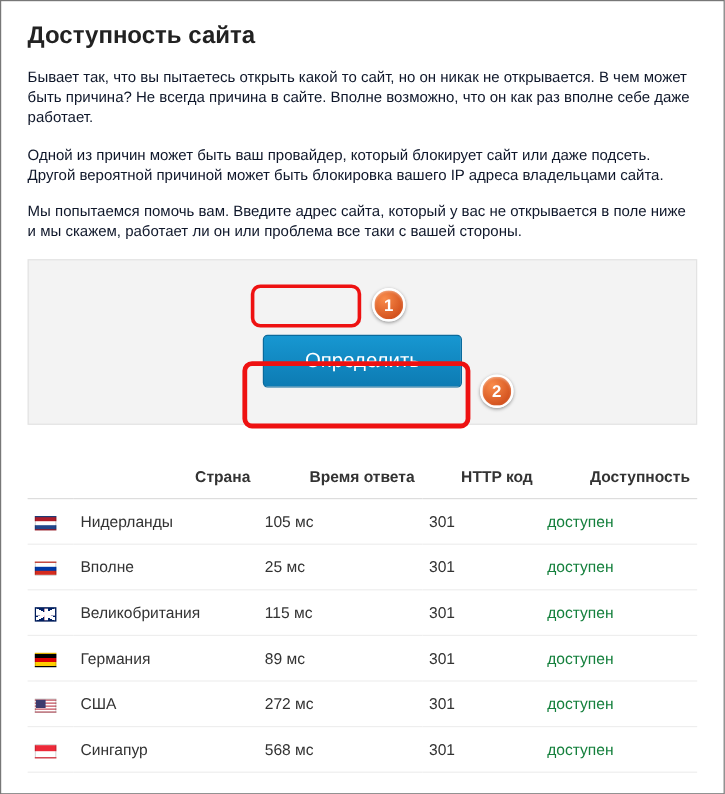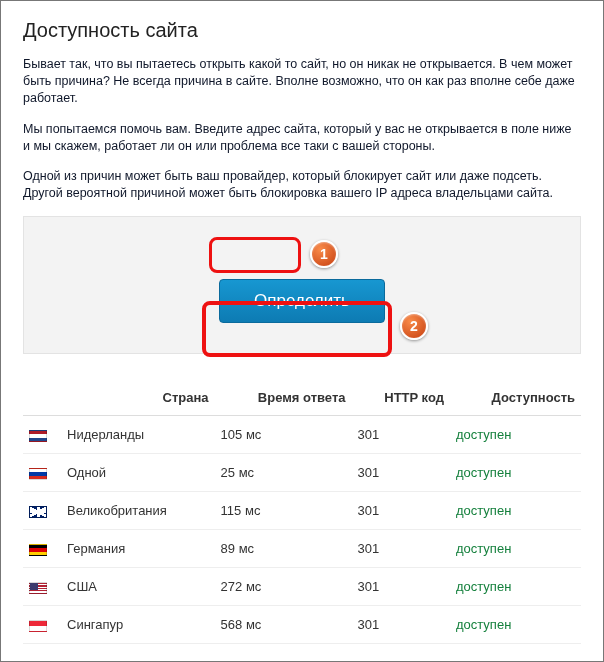--- a/index.html
+++ b/index.html
@@ -1,18 +1,18 @@
 <!DOCTYPE html>
 <html><head>
 <meta charset="utf-8">
 <style>
   * { box-sizing: border-box; margin: 0; padding: 0; }
   body { font-family: Arial, Helvetica, sans-serif; font-size: 13px; color: #333; background: #fff; }
   .frame { width: 604px; height: 662px; border: 1px solid #777; margin: 0 auto; position: relative; padding: 18px 22px 0 22px; background: #fff; overflow: hidden; }
-  h1 { font-size: 20px; font-weight: normal; color: #222; margin-bottom: 14px; }
+  h1 { font-size: 20px; font-weight: bold; color: #222; margin-bottom: 14px; }
   .para { font-size: 12.5px; line-height: 1.35; color: #0f172a; margin-bottom: 14px; }
   .form-box { background: #f3f3f3; border: 1px solid #e3e3e3; padding: 28px 20px 30px 20px; margin-top: 8px; position: relative; }
   .row-domain { display: flex; align-items: center; justify-content: flex-start; gap: 8px; margin-left: 90px; }
   .lbl { font-size: 13px; color: #333; }
   .domain-input { width: 260px; height: 28px; border: 1px solid #bbb; background: #fff; font-size: 13px; color: #888; padding: 0 6px; }
   .input-hl { position: absolute; border: 3px solid #e11; border-radius: 8px; pointer-events: none; }
   .btn-row { text-align: center; margin-top: 34px; position: relative; }
   .btn { display: inline-block; background: linear-gradient(#1797d1, #0d7bb3); color: #fff; font-size: 17px; border: 1px solid #0a6a9c; border-radius: 4px; padding: 11px 34px; cursor: pointer; }
   .badge { position: absolute; width: 28px; height: 28px; border-radius: 50%; background: radial-gradient(circle at 35% 30%, #f98b4a, #c63e0f); border: 2px solid #fff; box-shadow: 0 1px 3px rgba(0,0,0,.4), inset 0 1px 2px rgba(255,255,255,.4); color: #fff; font-weight: bold; font-size: 14px; display: flex; align-items: center; justify-content: center; z-index: 5; }
   table { width: 100%; border-collapse: collapse; margin-top: 26px; font-size: 13px; }
@@ -37,22 +37,22 @@
   .badge1 { left: 286px; top: 23px; }
   .badge2 { left: 376px; top: 95px; }
 </style>
 </head>
 <body>
 
 <div class="frame">
   <h1>Доступность сайта</h1>
 
   <p class="para">Бывает так, что вы пытаетесь открыть какой то сайт, но он никак не открывается. В чем может быть причина? Не всегда причина в сайте. Вполне возможно, что он как раз вполне себе даже работает.</p>
+  <p class="para">Одной из причин может быть ваш провайдер, который блокирует сайт или даже подсеть. Другой вероятной причиной может быть блокировка вашего IP адреса владельцами сайта.</p>
   <p class="para">Мы попытаемся помочь вам. Введите адрес сайта, который у вас не открывается в поле ниже и мы скажем, работает ли он или проблема все таки с вашей стороны.</p>
-  <p class="para">Одной из причин может быть ваш провайдер, который блокирует сайт или даже подсеть. Другой вероятной причиной может быть блокировка вашего IP адреса владельцами сайта.</p>
 
   <div class="form-box">
     <div class="btn-row">
       <button class="btn">Определить</button>
     </div>
 
     <div class="input-hl hl-input"></div>
     <div class="input-hl hl-btn"></div>
     <div class="badge badge1">1</div>
     <div class="badge badge2">2</div>
@@ -71,21 +71,21 @@
     <tbody id="tbody">
         <tr>
           <td class="flag"><span class="flag-box fl-nl"></span></td>
           <td>Нидерланды</td>
           <td>105 мс</td>
           <td>301</td>
           <td class="avail">доступен</td>
         </tr>
         <tr>
           <td class="flag"><span class="flag-box fl-ru"></span></td>
-          <td>Одной</td>
+          <td>Вполне</td>
           <td>25 мс</td>
           <td>301</td>
           <td class="avail">доступен</td>
         </tr>
         <tr>
           <td class="flag"><span class="flag-box fl-uk"></span></td>
           <td>Великобритания</td>
           <td>115 мс</td>
           <td>301</td>
           <td class="avail">доступен</td>

